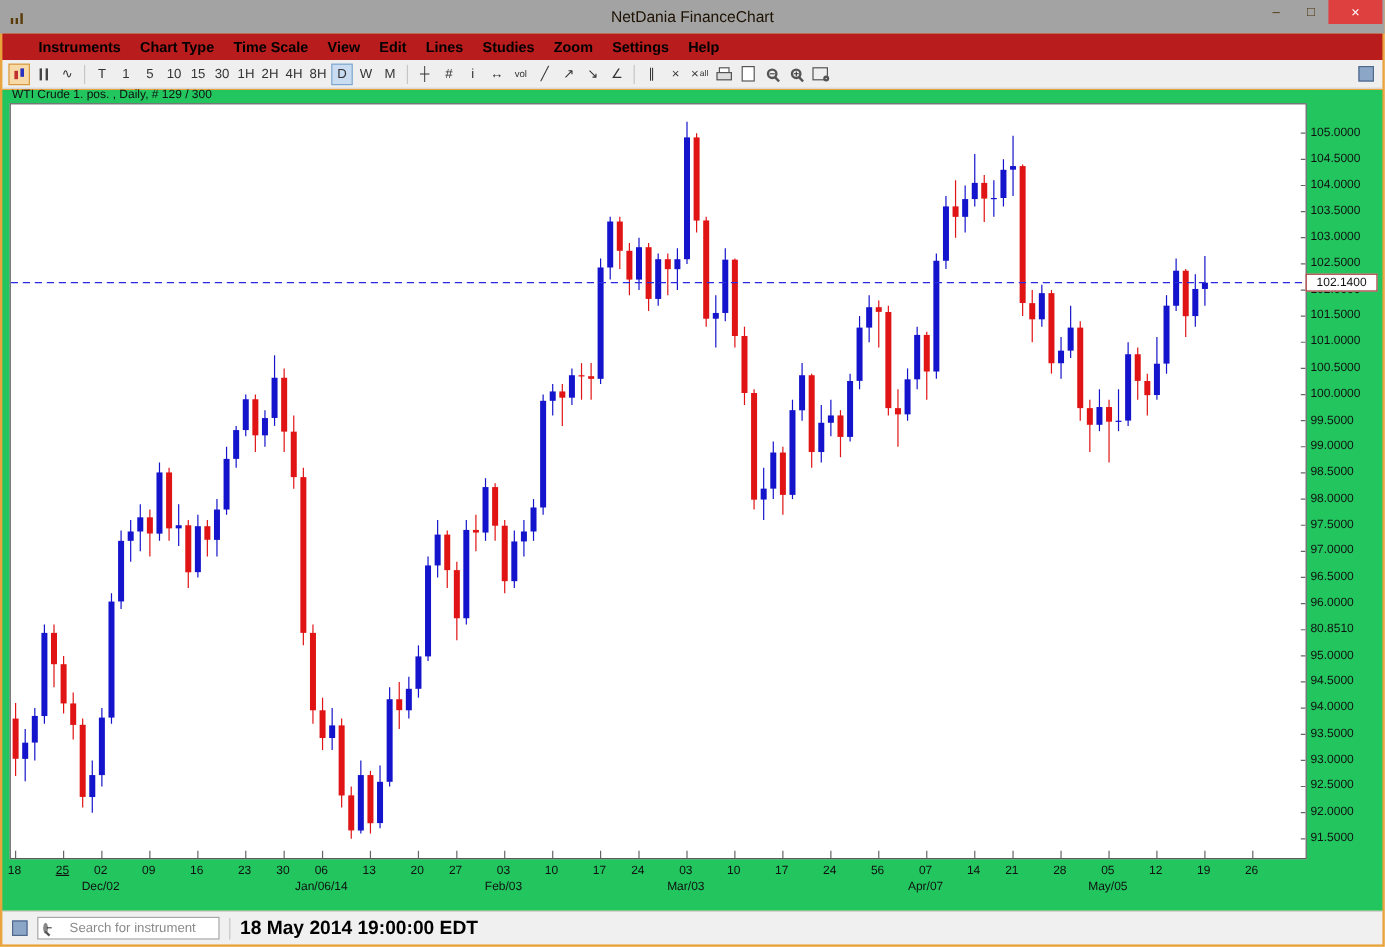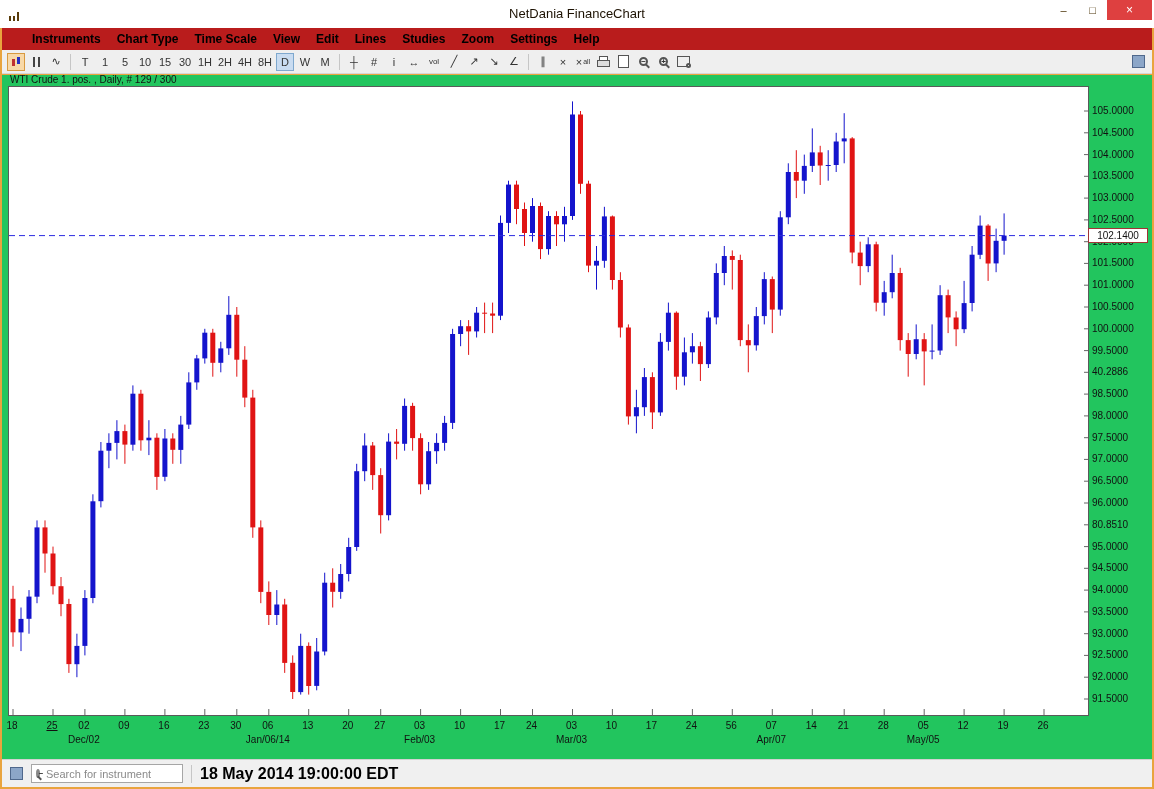--- a/index.html
+++ b/index.html
@@ -3,21 +3,21 @@
 <meta charset="utf-8">
 <style>
   html,body{margin:0;padding:0}
   body{
     width:1154px;height:789px;position:relative;overflow:hidden;
     font-family:"Liberation Sans",sans-serif;
     background:#E9A43E; 
     user-select:none;
   }
   
-  .titlebar{position:absolute;left:0;top:0;right:0;height:28px;background:#ffffff}
+  .titlebar{position:absolute;left:0;top:0;right:0;height:28px;background:#a3a3a3}
   .title-icon{position:absolute;left:8px;top:8px}
   .win-title{position:absolute;left:0;right:0;top:6px;text-align:center;font-size:13px;color:#1d1203}
   .win-controls{position:absolute;top:0;right:2px;display:flex}
   .win-btn{width:29px;height:20px;display:flex;align-items:center;justify-content:center;
            font-size:11px;color:#4a3307;cursor:default}
   .win-btn.close{width:45px;background:#DE4040;color:#fff;font-size:12px}
   
   .menubar{position:absolute;left:2px;right:2px;top:28px;height:22px;background:#b91c1c;
            display:flex;align-items:center;padding-left:22px;box-sizing:border-box}
   .menu-item{padding:3px 8px;font-size:12px;font-weight:700;color:#000;white-space:nowrap}
@@ -64,21 +64,21 @@
   .y-lbl{position:absolute;left:3px;font-size:10px;color:#111;white-space:nowrap}
   .x-axis{position:absolute;left:6px;top:643px;width:1081px;height:32px}
   .x-lbl{position:absolute;top:2px;font-size:10px;color:#111;transform:translateX(-50%);white-space:nowrap}
   .x-month{position:absolute;top:16px;font-size:10px;color:#111;transform:translateX(-50%);white-space:nowrap}
   .last-price-box{position:absolute;left:1086px;width:58px;height:13px;border:1px solid #A03434;
                   background:#fff;font-size:10px;line-height:13px;text-align:center;color:#111}
   
   .statusbar{position:absolute;left:2px;right:2px;bottom:2px;height:28px;background:#F0F0F0;
              border-top:1px solid #D2D2D2;display:flex;align-items:center;gap:8px;
              padding:0 8px;box-sizing:border-box}
-  .search-box{display:flex;align-items:center;gap:4px;width:152px;height:19px;background:#fff;
+  .search-box{display:flex;align-items:center;gap:16px;width:152px;height:19px;background:#fff;
               border:1px solid #A6A6A6;padding:0 4px;box-sizing:border-box}
   .search-box input{border:none;outline:none;flex:1;font-size:11px;font-family:"Liberation Sans",sans-serif;color:#333;background:transparent}
   .search-box input::placeholder{color:#8a8a8a}
   .sb-sep{width:1px;height:18px;background:#C6C6C6}
   .timestamp{font-size:16px;font-weight:700;color:#000}
 </style>
 </head>
 <body>
 
 <div class="titlebar">
@@ -485,21 +485,21 @@
       <div class="y-lbl" style="top: 62.6px;">104.0000</div>
       <div class="y-lbl" style="top: 84.3px;">103.5000</div>
       <div class="y-lbl" style="top: 106.1px;">103.0000</div>
       <div class="y-lbl" style="top: 127.9px;">102.5000</div>
       <div class="y-lbl" style="top: 149.7px;">102.0000</div>
       <div class="y-lbl" style="top: 171.4px;">101.5000</div>
       <div class="y-lbl" style="top: 193.2px;">101.0000</div>
       <div class="y-lbl" style="top: 215px;">100.5000</div>
       <div class="y-lbl" style="top: 236.8px;">100.0000</div>
       <div class="y-lbl" style="top: 258.6px;">99.5000</div>
-      <div class="y-lbl" style="top: 280.3px;">40.2886</div>
+      <div class="y-lbl" style="top: 280.3px;">99.0000</div>
       <div class="y-lbl" style="top: 302.1px;">98.5000</div>
       <div class="y-lbl" style="top: 323.9px;">98.0000</div>
       <div class="y-lbl" style="top: 345.7px;">97.5000</div>
       <div class="y-lbl" style="top: 367.4px;">97.0000</div>
       <div class="y-lbl" style="top: 389.2px;">96.5000</div>
       <div class="y-lbl" style="top: 411px;">96.0000</div>
       <div class="y-lbl" style="top: 432.8px;">80.8510</div>
       <div class="y-lbl" style="top: 454.6px;">95.0000</div>
       <div class="y-lbl" style="top: 476.3px;">94.5000</div>
       <div class="y-lbl" style="top: 498.1px;">94.0000</div>

